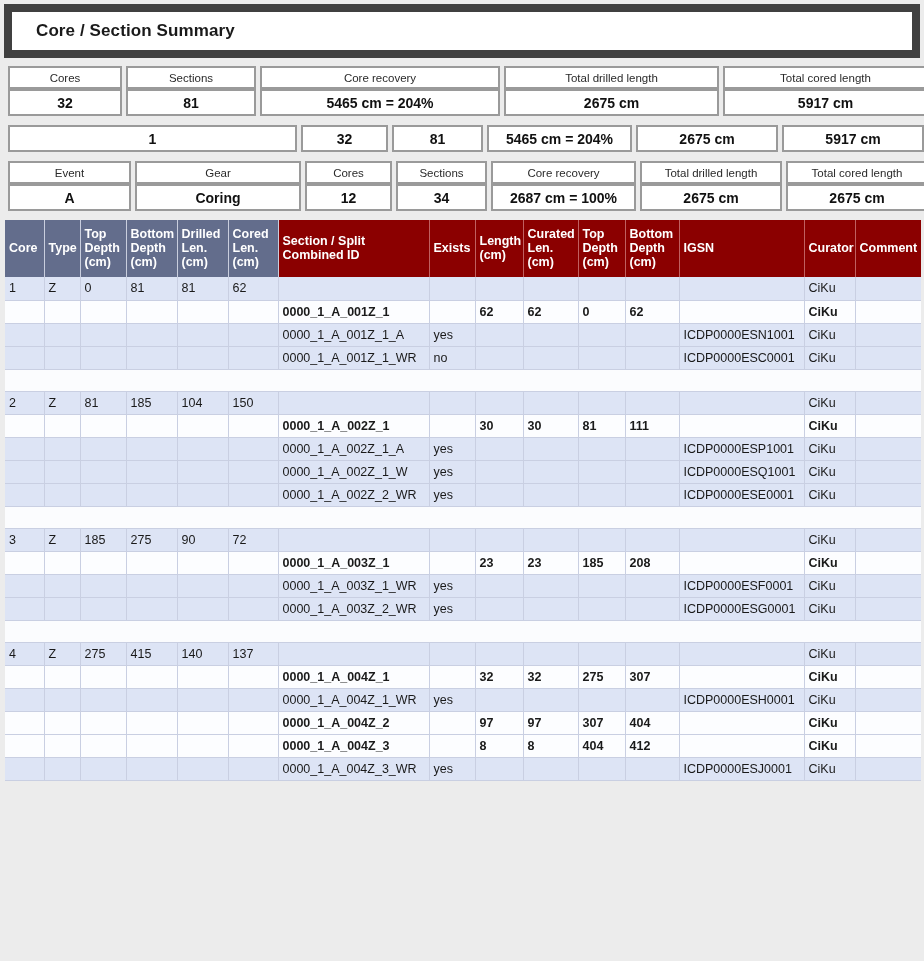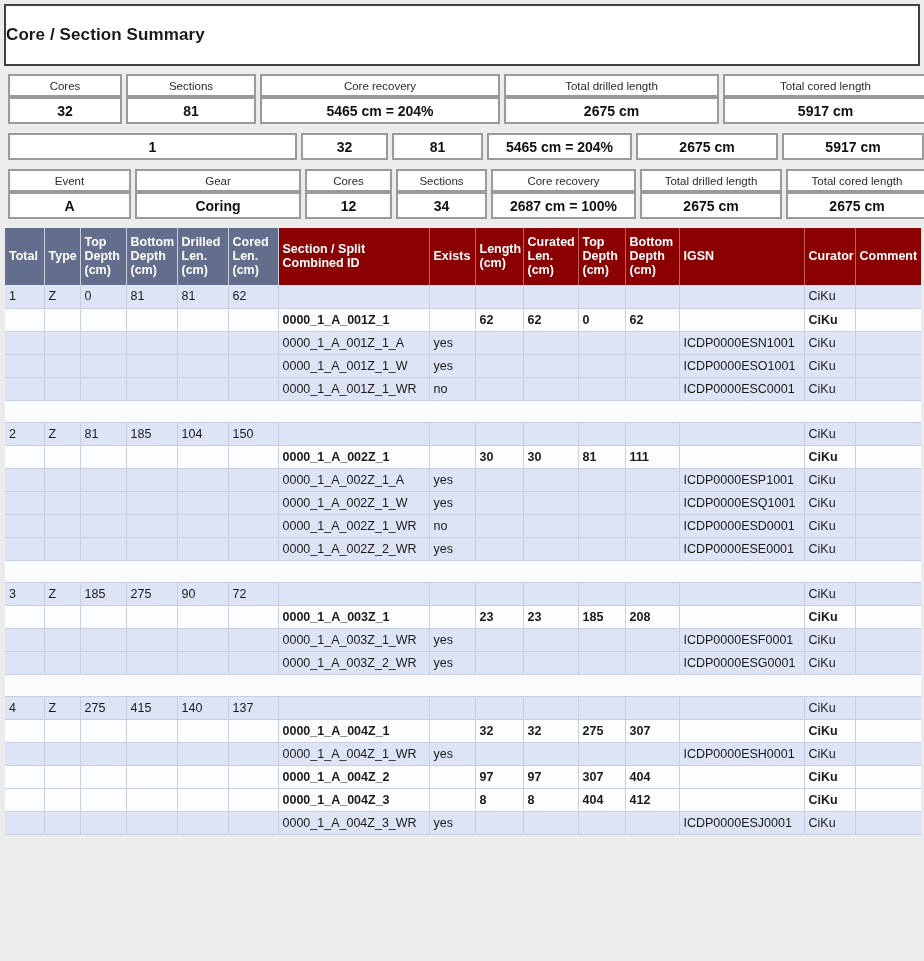--- a/index.html
+++ b/index.html
@@ -7,25 +7,25 @@
     margin: 0; padding: 0;
     background: #ececec;
     font-family: "Liberation Sans", sans-serif;
     width: 924px;
   }
   body { padding: 4px 4px 0 4px; }
 
   
   .title-box {
     background: #ffffff;
-    border: 2px solid #404040;
-    height: 62px;
+    border: 8px solid #404040;
+    height: 54px;
     display: flex;
     align-items: center;
-    padding-left: 0;
+    padding-left: 24px;
     margin-bottom: 8px;
   }
   .title-text {
     font-size: 17px;
     font-weight: bold;
     color: #1a1a1a;
     letter-spacing: 0.1px;
   }
 
   
@@ -197,21 +197,21 @@
       <col style="width:48px">
       <col style="width:55px">
       <col style="width:47px">
       <col style="width:54px">
     <col style="width:125px">
       <col style="width:51px">
       <col style="width:66px">
   </colgroup>
   <thead>
     <tr>
-      <th class="grp-core"><span>Total</span></th>
+      <th class="grp-core"><span>Core</span></th>
       <th class="grp-core"><span>Type</span></th>
       <th class="grp-core"><span>Top<br>Depth<br>(cm)</span></th>
       <th class="grp-core"><span>Bottom<br>Depth<br>(cm)</span></th>
       <th class="grp-core"><span>Drilled<br>Len.<br>(cm)</span></th>
       <th class="grp-core"><span>Cored<br>Len.<br>(cm)</span></th>
       <th class="grp-sec"><span>Section / Split<br>Combined ID</span></th>
       <th class="grp-sec"><span>Exists</span></th>
       <th class="grp-sec"><span>Length<br>(cm)</span></th>
       <th class="grp-sec"><span>Curated<br>Len.<br>(cm)</span></th>
       <th class="grp-sec"><span>Top<br>Depth<br>(cm)</span></th>
@@ -273,37 +273,20 @@
         <td>CiKu</td>
         <td></td>
       </tr>
       <tr class="r-split">
         <td></td>
         <td></td>
         <td></td>
         <td></td>
         <td></td>
         <td></td>
-        <td>0000_1_A_001Z_1_W</td>
-        <td>yes</td>
-        <td></td>
-        <td></td>
-        <td></td>
-        <td></td>
-        <td>ICDP0000ESO1001</td>
-        <td>CiKu</td>
-        <td></td>
-      </tr>
-      <tr class="r-split">
-        <td></td>
-        <td></td>
-        <td></td>
-        <td></td>
-        <td></td>
-        <td></td>
         <td>0000_1_A_001Z_1_WR</td>
         <td>no</td>
         <td></td>
         <td></td>
         <td></td>
         <td></td>
         <td>ICDP0000ESC0001</td>
         <td>CiKu</td>
         <td></td>
       </tr>
@@ -378,37 +361,20 @@
         <td>CiKu</td>
         <td></td>
       </tr>
       <tr class="r-split">
         <td></td>
         <td></td>
         <td></td>
         <td></td>
         <td></td>
         <td></td>
-        <td>0000_1_A_002Z_1_WR</td>
-        <td>no</td>
-        <td></td>
-        <td></td>
-        <td></td>
-        <td></td>
-        <td>ICDP0000ESD0001</td>
-        <td>CiKu</td>
-        <td></td>
-      </tr>
-      <tr class="r-split">
-        <td></td>
-        <td></td>
-        <td></td>
-        <td></td>
-        <td></td>
-        <td></td>
         <td>0000_1_A_002Z_2_WR</td>
         <td>yes</td>
         <td></td>
         <td></td>
         <td></td>
         <td></td>
         <td>ICDP0000ESE0001</td>
         <td>CiKu</td>
         <td></td>
       </tr>

